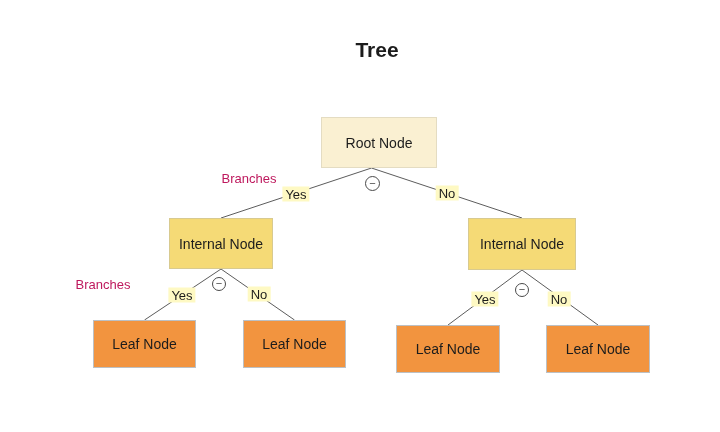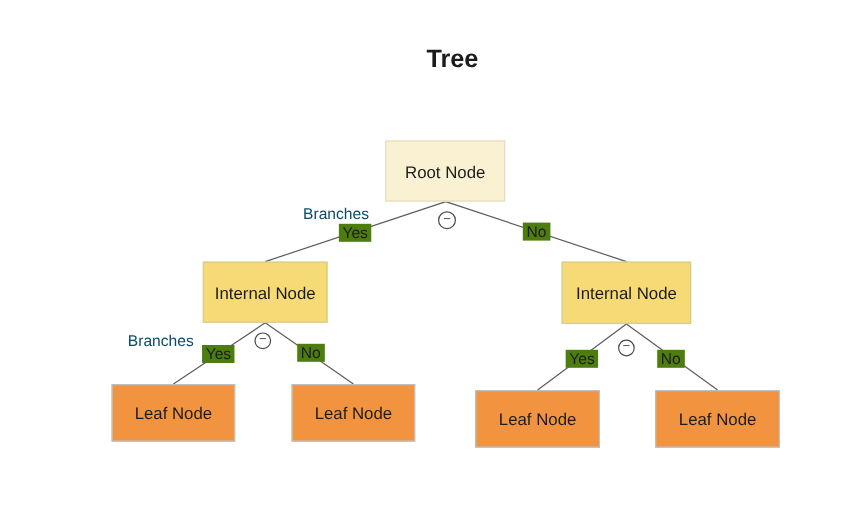--- a/index.html
+++ b/index.html
@@ -41,52 +41,51 @@
     align-items: center;
     justify-content: center;
     font-size: 14px;
     color: #1c1c1c;
     text-align: center;
     box-sizing: border-box;
     border: 1px solid transparent;
     z-index: 2;
     white-space: nowrap;
   }
-  .node-root          { left: 321px; top: 117px; width: 100px; height: 51px; }
+  .node-root          { left: 321px; top: 117px; width: 116px; height: 51px; }
   .node-internal-left { left: 169px; top: 218px; width: 104px; height: 51px; }
   .node-internal-right{ left: 468px; top: 218px; width: 108px; height: 52px; }
   .node-leaf-1        { left:  93px; top: 320px; width: 103px; height: 48px; }
   .node-leaf-2        { left: 243px; top: 320px; width: 103px; height: 48px; }
   .node-leaf-3        { left: 396px; top: 325px; width: 104px; height: 48px; }
   .node-leaf-4        { left: 546px; top: 325px; width: 104px; height: 48px; }
   .edge-label {
     position: absolute;
     transform: translate(-50%, -50%);
     font-size: 13px;
     color: #1c1c1c;
-    background: #4d7c0f;
+    background: #fef9c3;
     padding: 0 3px;
     line-height: 15px;
     z-index: 2;
     white-space: nowrap;
   }
   .lbl-root-yes  { left: 296px; top: 194px; }
   .lbl-root-no   { left: 447px; top: 193px; }
   .lbl-left-yes  { left: 182px; top: 295px; }
   .lbl-left-no   { left: 259px; top: 294px; }
   .lbl-right-yes { left: 485px; top: 299px; }
   .lbl-right-no  { left: 559px; top: 299px; }
   .annotation {
     position: absolute;
     transform: translate(-50%, -50%);
     font-size: 13px;
-    color: #0c4a6e;
+    color: #be185d;
     z-index: 2;
     white-space: nowrap;
-    margin-left: 31px;
   }
   .branches-top    { left: 249px; top: 178px; }
   .branches-bottom { left: 103px; top: 284px; }
   .collapse-toggle {
     position: absolute;
     width: 14px; height: 14px;
     border: 1px solid #4a4a4a;
     border-radius: 50%;
     background: #ffffff;
     box-sizing: border-box;

